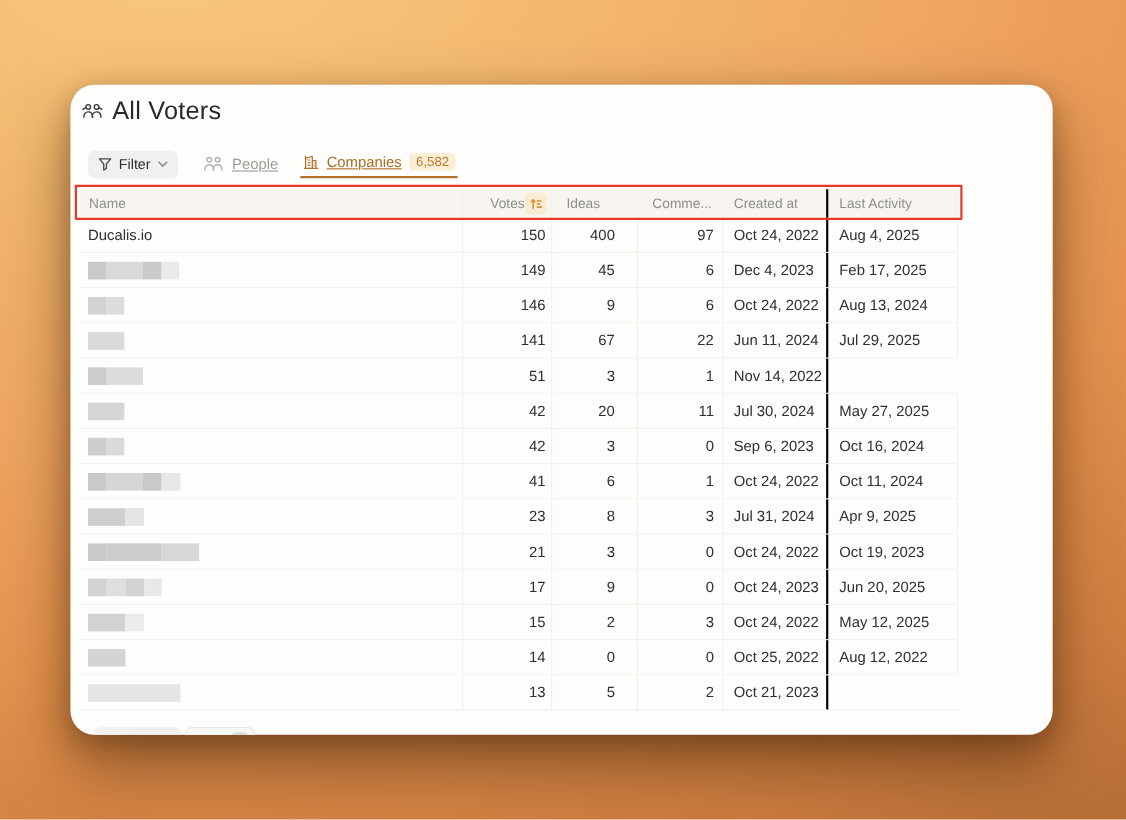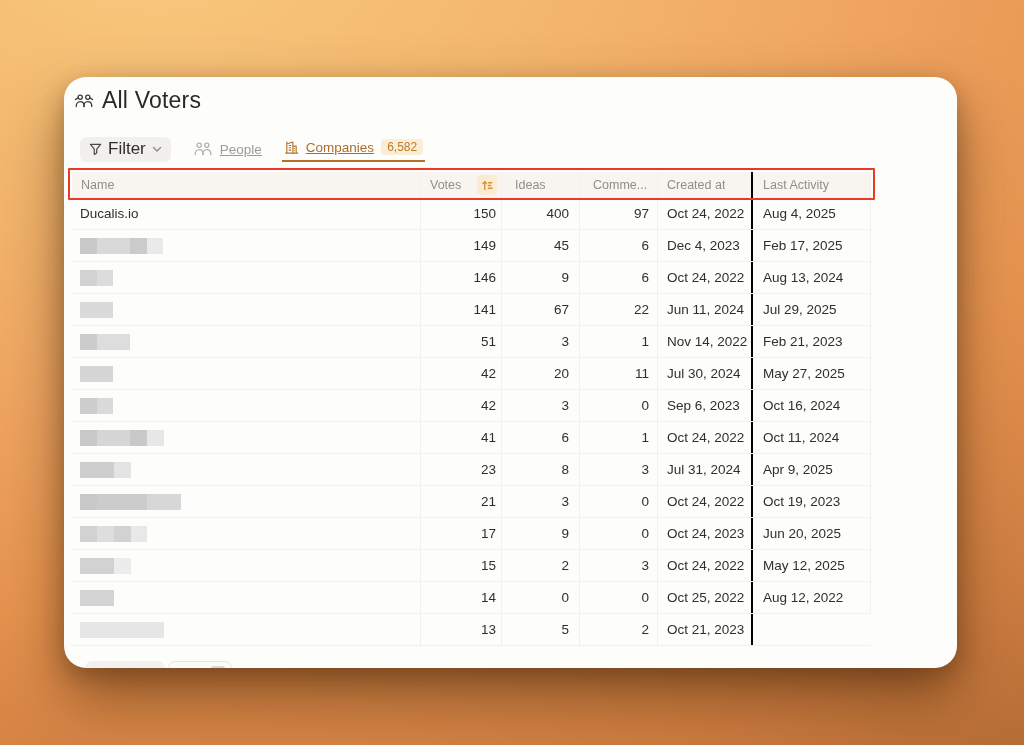--- a/index.html
+++ b/index.html
@@ -24,21 +24,21 @@
   .title-row { position: absolute; left: 10px; top: 10px; display: flex; align-items: center; gap: 8px; }
   .title-row .ttl { font-size: 23px; color: #292926; letter-spacing: .2px; }
   .icon-group { width: 20px; height: 16px; display: block; }
   
   .toolbar { position: absolute; left: 16px; top: 59px; display: flex; align-items: center; height: 26px; }
   .filter-btn {
     display: flex; align-items: center; gap: 6px;
     background: #f1f0ee; border-radius: 6px;
     height: 25px; padding: 0 9px; cursor: pointer;
   }
-  .filter-btn .lbl { font-size: 17px; color: #2e2e2b; }
+  .filter-btn .lbl { font-size: 13px; color: #2e2e2b; }
   .tab { display: flex; align-items: center; gap: 7px; margin-left: 22px; height: 26px; cursor: pointer; }
   .tab .lbl { font-size: 13.5px; text-decoration: underline; }
   .tab-people .lbl { color: #9d9c97; }
   .tab-people svg { opacity: .55; }
   .tab-companies { margin-left: 20px; border-bottom: 2px solid #b3702a; padding: 0 2px 2px 2px; }
   .tab-companies .lbl { color: #ad6d26; }
   .badge {
     background: #fbeed6; color: #c07a28;
     font-size: 12px; border-radius: 4px;
     padding: 2px 6px; line-height: 1;
@@ -51,26 +51,26 @@
   }
   .t-head .hc { font-size: 12.5px; color: #8f8e88; height: 100%; display: flex; align-items: center; }
   .t-row {
     display: flex; height: 32px; align-items: center;
     border-bottom: 1px solid #f2f1ec;
     background: #fdfdfb;
   }
   .c { height: 100%; display: flex; align-items: center; font-size: 13.5px; color: #2f2f2c; }
   .c-name  { width: 349px; padding-left: 8px;  border-right: 1px solid #f1f0eb; }
   .c-votes { width: 81px;  justify-content: flex-end; padding-right: 5px; border-right: 1px solid #f1f0eb; }
-  .c-ideas { width: 78px;  justify-content: flex-end; padding-right: 10px; border-right: 1px solid #f1f0eb; }
+  .c-ideas { width: 78px;  justify-content: flex-end; padding-right: 20px; border-right: 1px solid #f1f0eb; }
   .c-comm  { width: 78px;  justify-content: flex-end; padding-right: 8px; border-right: 1px solid #f1f0eb; }
   .c-created { width: 95px; padding-left: 9px; border-right: 2px solid #000000; }
   .c-last  { width: 118px; padding-left: 10px; border-right: 1px solid #f1f0eb; }
   .t-head .c-name { padding-left: 9px; }
-  .t-head .c-votes { justify-content: space-between; padding: 0 4px 0 1px; }
+  .t-head .c-votes { justify-content: flex-end; padding: 0 4px 0 1px; }
   .t-head .c-ideas, .t-head .c-comm { justify-content: flex-start; padding-left: 13px; padding-right: 0; }
   .hc span { white-space: nowrap; overflow: hidden; }
   .sort-chip {
     width: 20px; height: 20px; border-radius: 5px;
     background: #faecd2; display: flex; align-items: center; justify-content: center;
     cursor: pointer; flex: none;
   }
   
   .redact { display: flex; height: 16px; }
   .redact i { display: block; height: 100%; }
@@ -235,21 +235,20 @@
           <div class="c c-name">
             <div class="redact">
               <i style="width: 17px; background: rgb(204, 204, 204);"></i>
               <i style="width: 33px; background: rgb(221, 221, 221);"></i>
             </div>
           </div>
           <div class="c c-votes">51</div>
           <div class="c c-ideas">3</div>
           <div class="c c-comm">1</div>
           <div class="c c-created">Nov 14, 2022</div>
-          <div class="c c-last">Feb 21, 2023</div>
         </div>
         <div class="t-row">
           <div class="c c-name">
             <div class="redact">
               <i style="width: 33px; background: rgb(214, 214, 214);"></i>
             </div>
           </div>
           <div class="c c-votes">42</div>
           <div class="c c-ideas">20</div>
           <div class="c c-comm">11</div>

